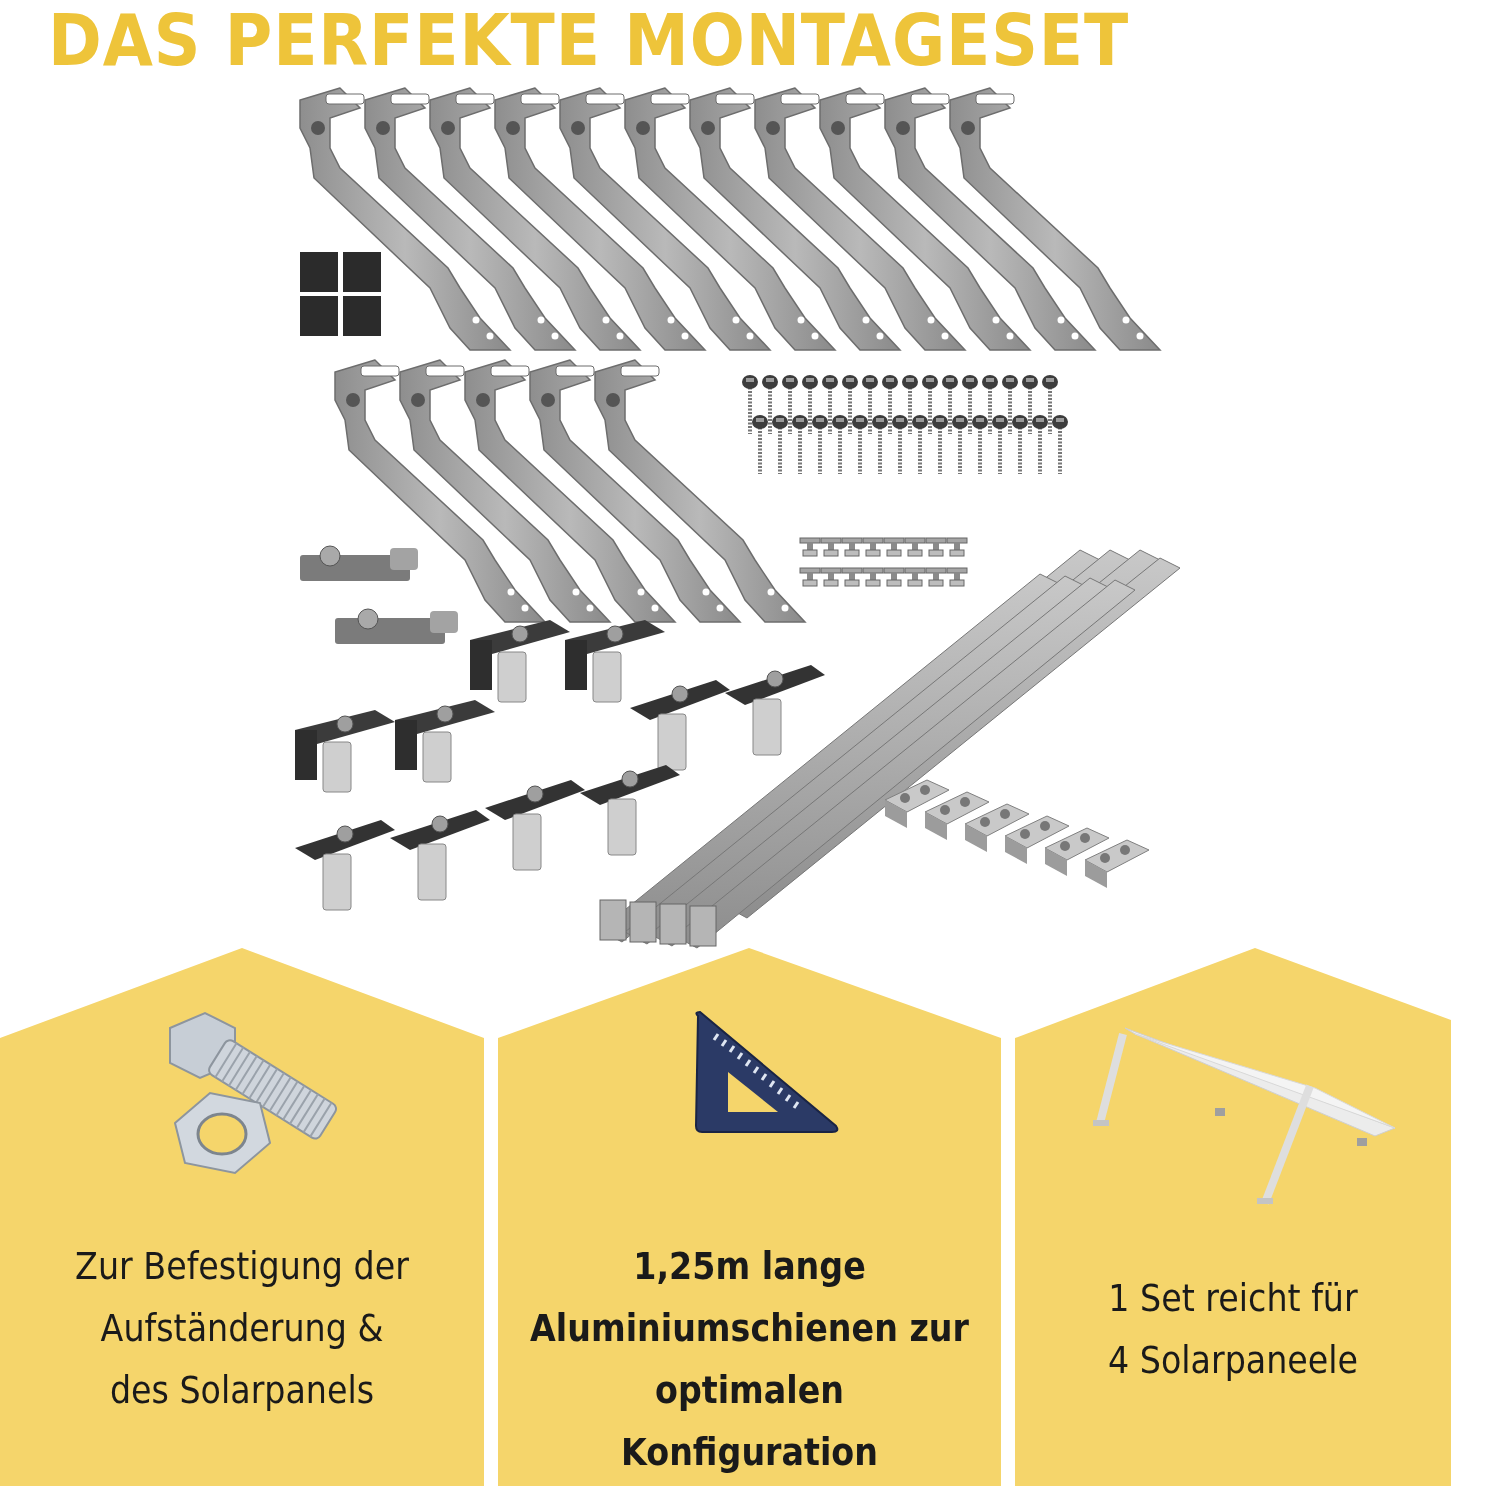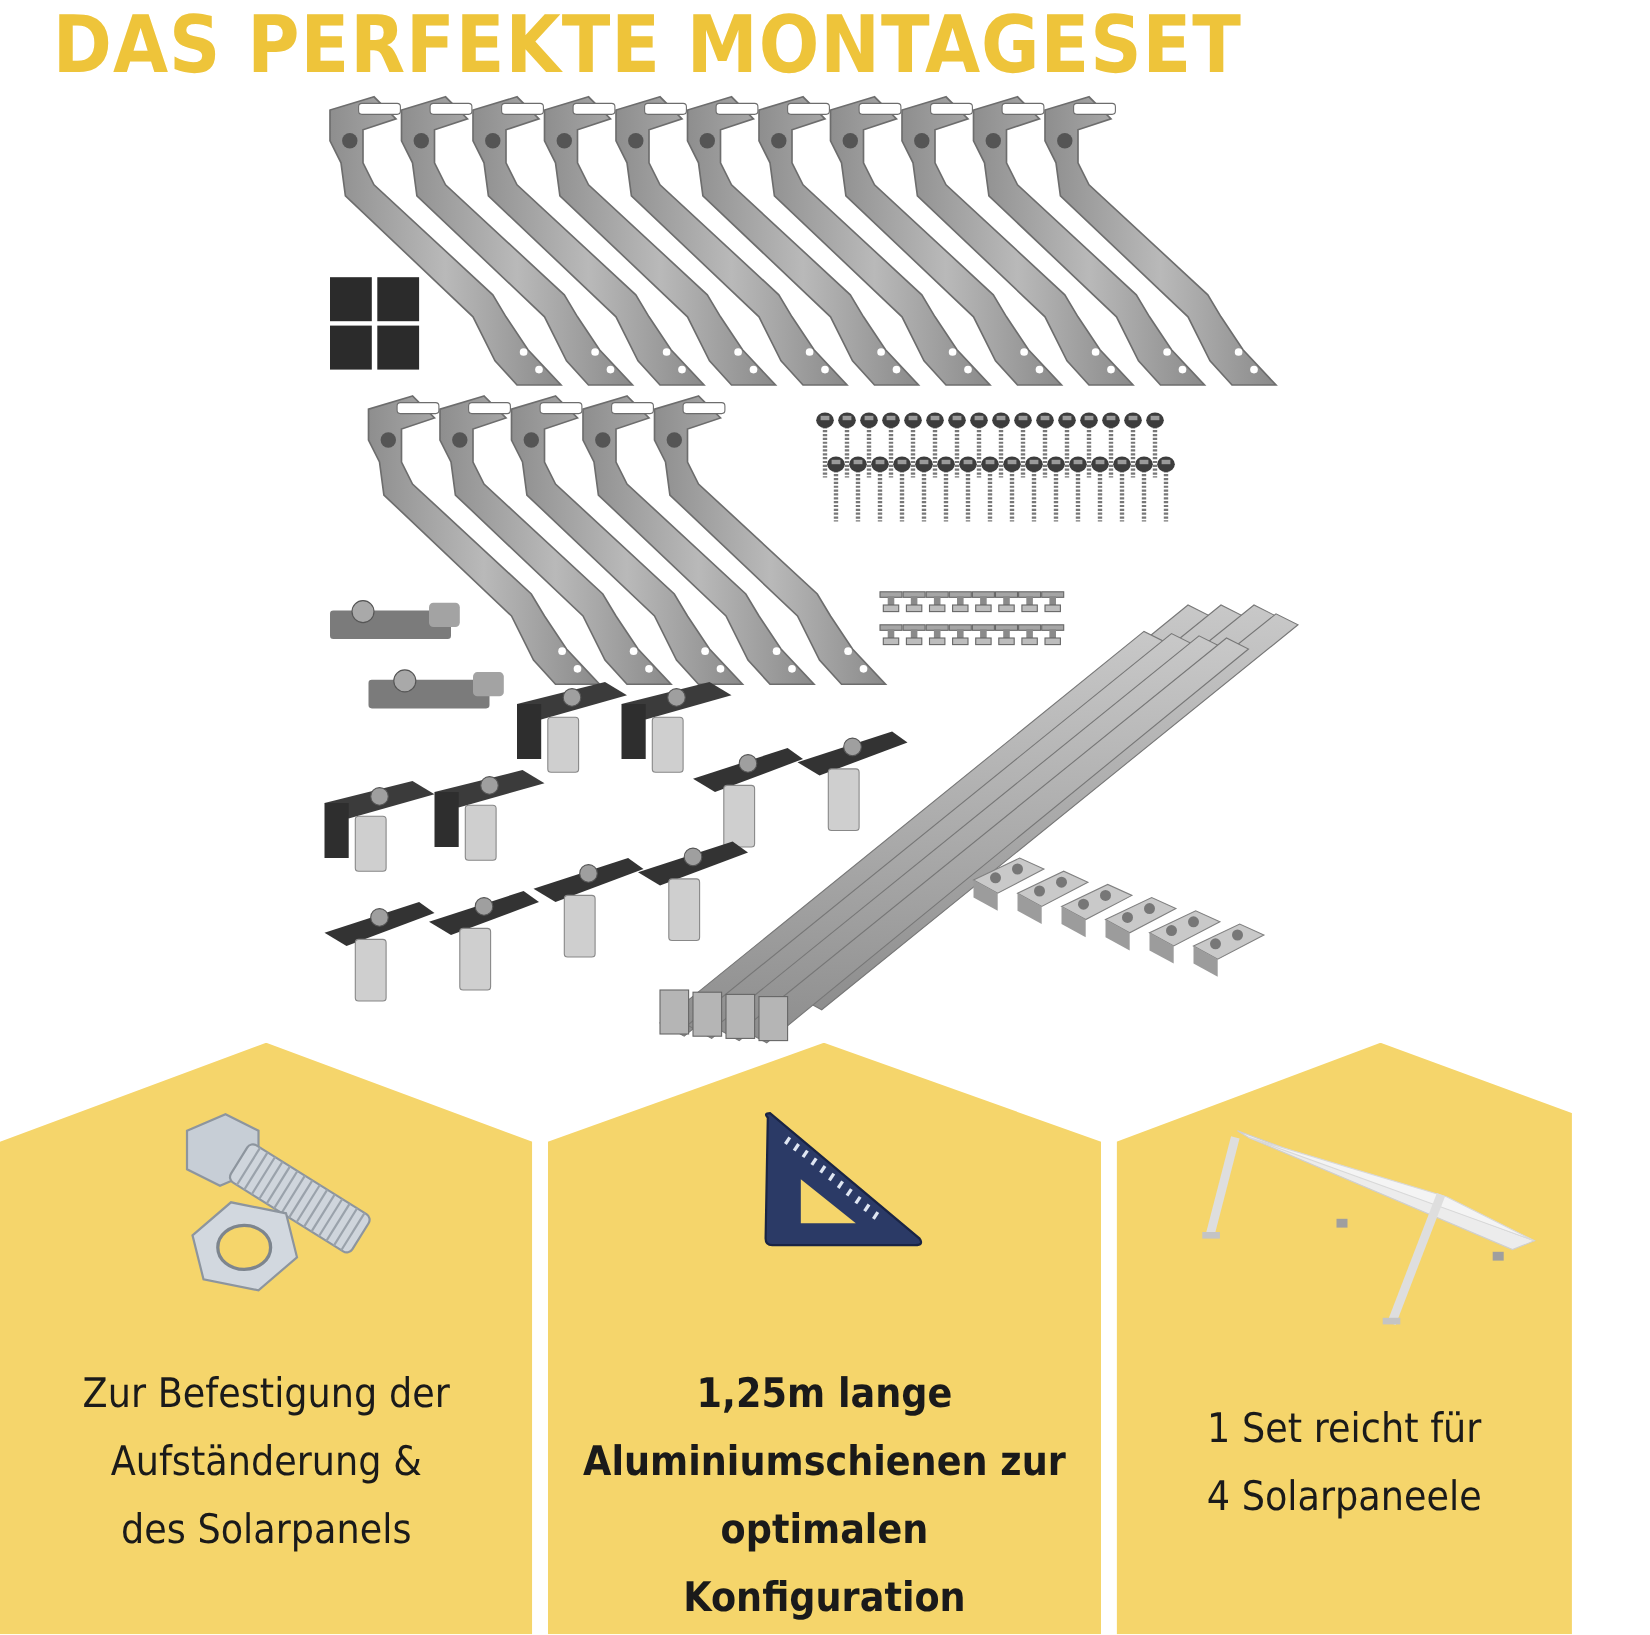--- a/index.html
+++ b/index.html
@@ -254,21 +254,21 @@
         <line x1="112" y1="94" x2="108" y2="100"></line>
     </g>
   </svg>
   <div class="card-text" style="top:288px;">
     <span>1,25m lange</span>
     <span>Aluminiumschienen zur</span>
     <span>optimalen Konfiguration</span>
   </div>
 </div>
 
-<div class="card" style="left:1015px;width:414px;clip-path:polygon(0 90px,240px 0,485px 90px,485px 100%,0 100%);">
+<div class="card" style="left:1015px;width:414px;clip-path:polygon(0 90px,240px 0,485px 90px,485px 100%,0 100%);padding-left:22px;">
   <svg class="icon-wrap" style="left:70px;top:60px;" width="340" height="200" viewBox="0 0 340 200">
     <path d="M40 20 L310 120 L290 128 L50 26 Z" fill="#ececec" stroke="#cfcfcf"></path>
     <path d="M50 26 L230 80 L310 120 Z" fill="#f4f4f4" stroke="#d8d8d8"></path>
     <line x1="38" y1="26" x2="15" y2="115" stroke="#dedede" stroke-width="8"></line>
     <line x1="225" y1="78" x2="180" y2="195" stroke="#dedede" stroke-width="8"></line>
     <rect x="8" y="112" width="16" height="6" fill="#c4c4c4"></rect>
     <rect x="172" y="190" width="16" height="6" fill="#c4c4c4"></rect>
     <rect x="130" y="100" width="10" height="8" fill="#9f9f9f"></rect>
     <rect x="272" y="130" width="10" height="8" fill="#9f9f9f"></rect>
   </svg>

